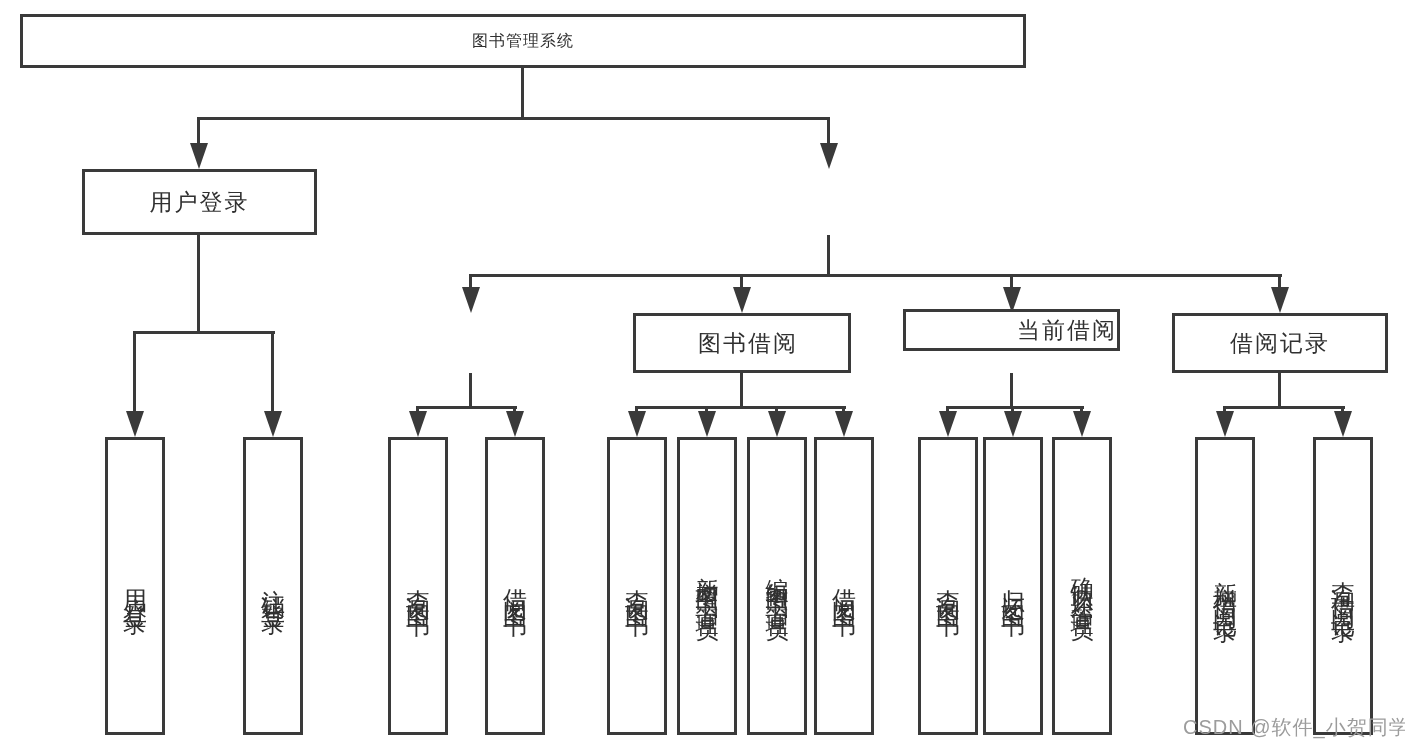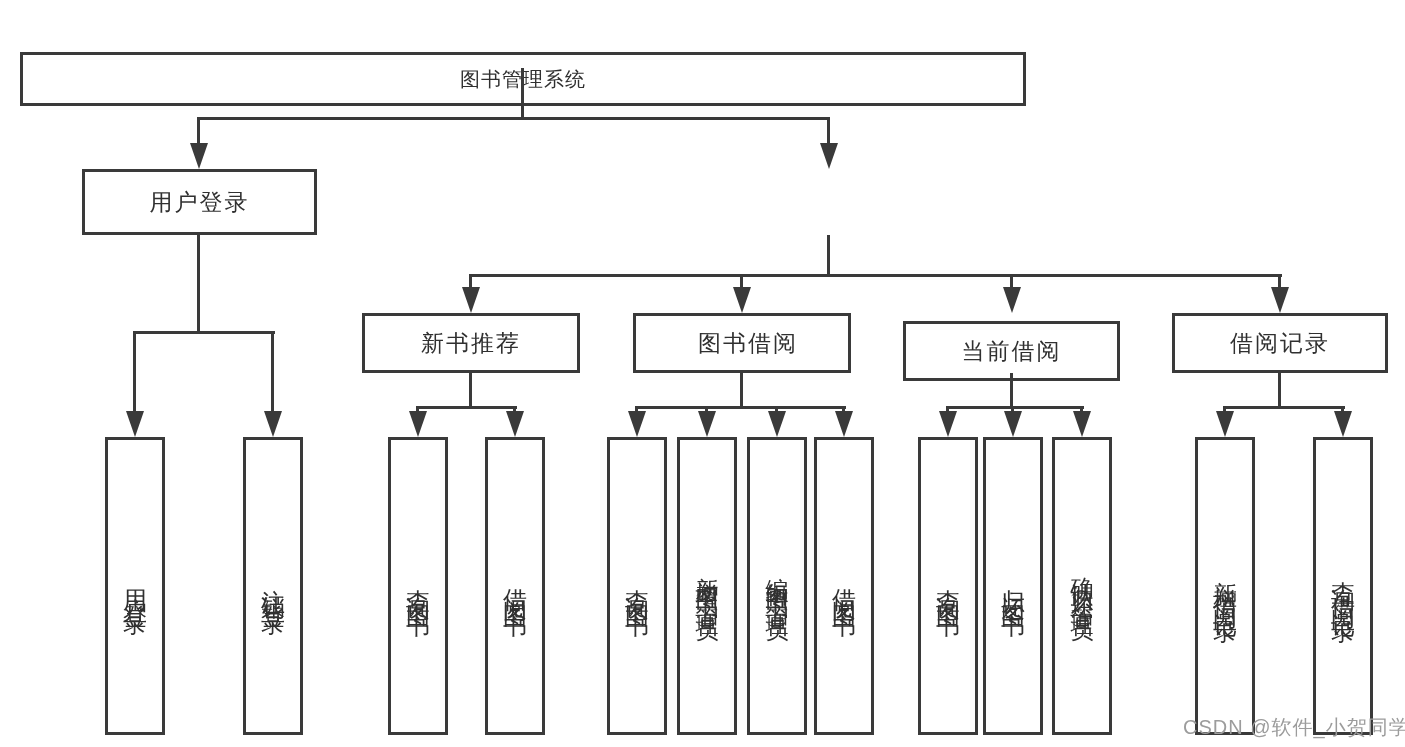--- a/index.html
+++ b/index.html
@@ -5,21 +5,21 @@
   html,body{margin:0;padding:0;background:#ffffff;}
   .canvas{
     position:relative;width:1405px;height:747px;background:#ffffff;overflow:hidden;
     font-family:"Liberation Sans", sans-serif;color:#303030;
   }
   .box{
     position:absolute;box-sizing:border-box;border:3px solid #3a3a3a;background:#ffffff;
     display:flex;align-items:center;justify-content:center;color:#303030;
   }
   .box.hz{font-size:23px;letter-spacing:2px;white-space:nowrap;}
-  .box.root{font-size:20px;letter-spacing:1px;margin-top:38px;}
+  .box.root{font-size:16px;letter-spacing:1px;}
   .box.vt{
     writing-mode:vertical-rl;text-orientation:mixed;
     font-size:24px;letter-spacing:8px;line-height:1;
   }
   .box.vt.long{letter-spacing:6px;font-size:23px;}
   .hline{position:absolute;height:3px;background:#3a3a3a;}
   .vline{position:absolute;width:3px;background:#3a3a3a;}
   .arrow{
     position:absolute;width:0;height:0;
     border-left:9px solid transparent;border-right:9px solid transparent;
@@ -67,27 +67,24 @@
     <div class="vline" style="left:469px;top:274px;height:14px;"></div>
     <div class="arrow" style="left:462px;top:287px;"></div>
     <div class="vline" style="left:740px;top:274px;height:14px;"></div>
     <div class="arrow" style="left:733px;top:287px;"></div>
     <div class="vline" style="left:1010px;top:274px;height:14px;"></div>
     <div class="arrow" style="left:1003px;top:287px;"></div>
     <div class="vline" style="left:1278px;top:274px;height:14px;"></div>
     <div class="arrow" style="left:1271px;top:287px;"></div>
   </div>
 
-  <div class="box hz" style="left:362px;top:313px;width:218px;height:60px;">
-    <span>新书推荐</span>
-  </div>
   <div class="box hz" style="left:633px;top:313px;width:218px;height:60px;padding-left:12px;">
     <span>图书借阅</span>
   </div>
-  <div class="box hz" style="left:903px;top:321px;width:217px;height:60px;">
+  <div class="box hz" style="left:903px;top:309px;width:217px;height:42px;justify-content:flex-end;">
     <span>当前借阅</span>
   </div>
   <div class="box hz" style="left:1172px;top:313px;width:216px;height:60px;">
     <span>借阅记录</span>
   </div>
 
   <div>
     <div class="vline" style="left:469px;top:373px;height:36px;"></div>
     <div class="hline" style="left:417px;top:406px;width:100px;"></div>
     <div class="vline" style="left:416px;top:406px;height:8px;"></div>

